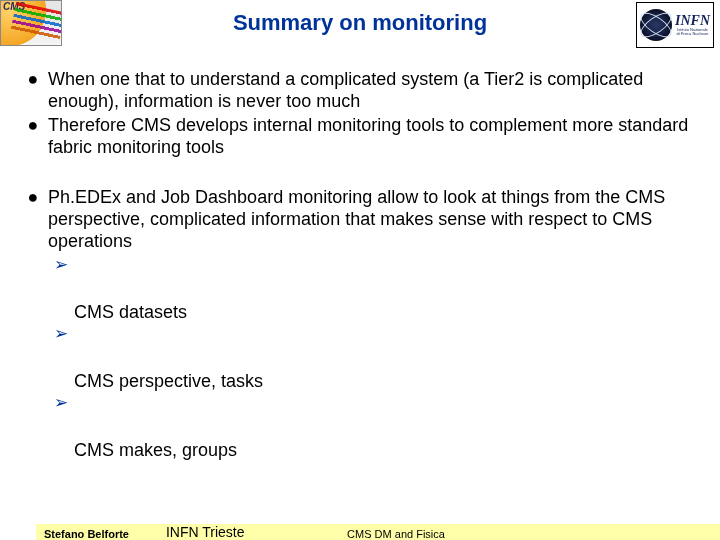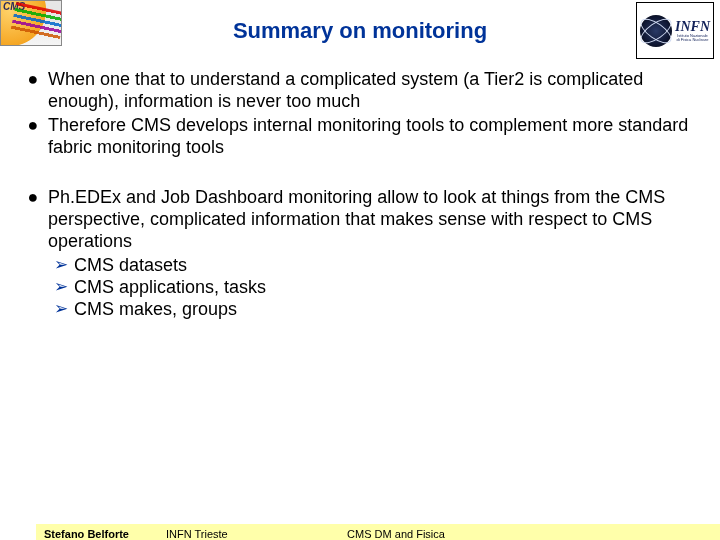--- a/index.html
+++ b/index.html
@@ -63,21 +63,21 @@
     font-size: 10px;
     font-style: italic;
     font-weight: bold;
     color: #2a2a5a;
   }
   .logo-right {
     position: absolute;
     right: 6px;
     top: 2px;
     width: 78px;
-    height: 57px;
+    height: 46px;
     border: 1px solid #000;
     background: #fff;
     display: flex;
     align-items: center;
     padding-left: 3px;
     gap: 3px;
   }
   .infn-disc {
     width: 32px;
     height: 32px;
@@ -116,21 +116,21 @@
     font-size: 4px;
     color: #13235a;
     text-align: center;
     line-height: 1;
   }
   .title {
     text-align: center;
     font-size: 22px;
     font-weight: bold;
     color: #003399;
-    padding-top: 18px;
+    padding-top: 10px;
   }
   .body {
     padding: 20px 20px 0 18px;
     font-size: 18px;
     color: #000;
   }
   .group { margin-bottom: 28px; }
   .bullet-row {
     display: flex;
     align-items: flex-start;
@@ -159,37 +159,38 @@
     width: 26px;
     flex-shrink: 0;
     text-align: center;
     color: #003399;
     font-size: 17px;
     line-height: 22px;
   }
   .sub-text {
     flex: 1;
     line-height: 22px;
+    margin-top: 47px;
   }
   .footer {
     position: absolute;
     left: 0;
     bottom: 0;
     width: 100%;
     height: 16px;
     background: #ffffaa;
     display: flex;
     align-items: flex-end;
     font-size: 11px;
     color: #000;
     padding: 0 10px 0 8px;
     margin-left: 36px;
   }
   .footer-author { font-weight: bold; }
-  .footer-affil { font-size: 11px; margin-left: 6px; padding-left: 31px; }
+  .footer-affil { font-size: 14px; margin-left: 6px; padding-left: 31px; }
   .footer-center {
     position: absolute;
     left: 50%;
     transform: translateX(-50%);
   }
   .footer-page {
     margin-left: auto;
   }
 </style>
 </head>
@@ -229,21 +230,21 @@
       <div class="bullet-row">
         <div class="bullet"><span class="bullet-dot">●</span></div>
         <div class="bullet-text">Ph.EDEx and Job Dashboard monitoring allow to look at things from the CMS perspective, complicated information that makes sense with respect to CMS operations</div>
       </div>
       <div class="sub-row">
         <div class="sub-bullet">➢</div>
         <div class="sub-text">CMS datasets</div>
       </div>
       <div class="sub-row">
         <div class="sub-bullet">➢</div>
-        <div class="sub-text">CMS applications, tasks</div>
+        <div class="sub-text">CMS perspective, tasks</div>
       </div>
       <div class="sub-row">
         <div class="sub-bullet">➢</div>
         <div class="sub-text">CMS makes, groups</div>
       </div>
     </div>
 
   </div>
 
   <div class="footer">

